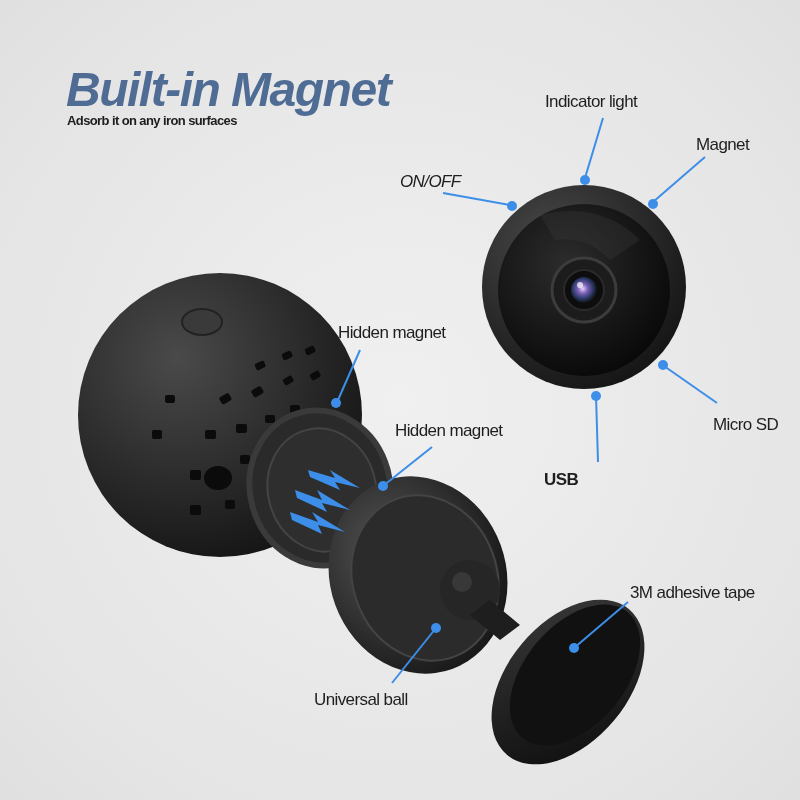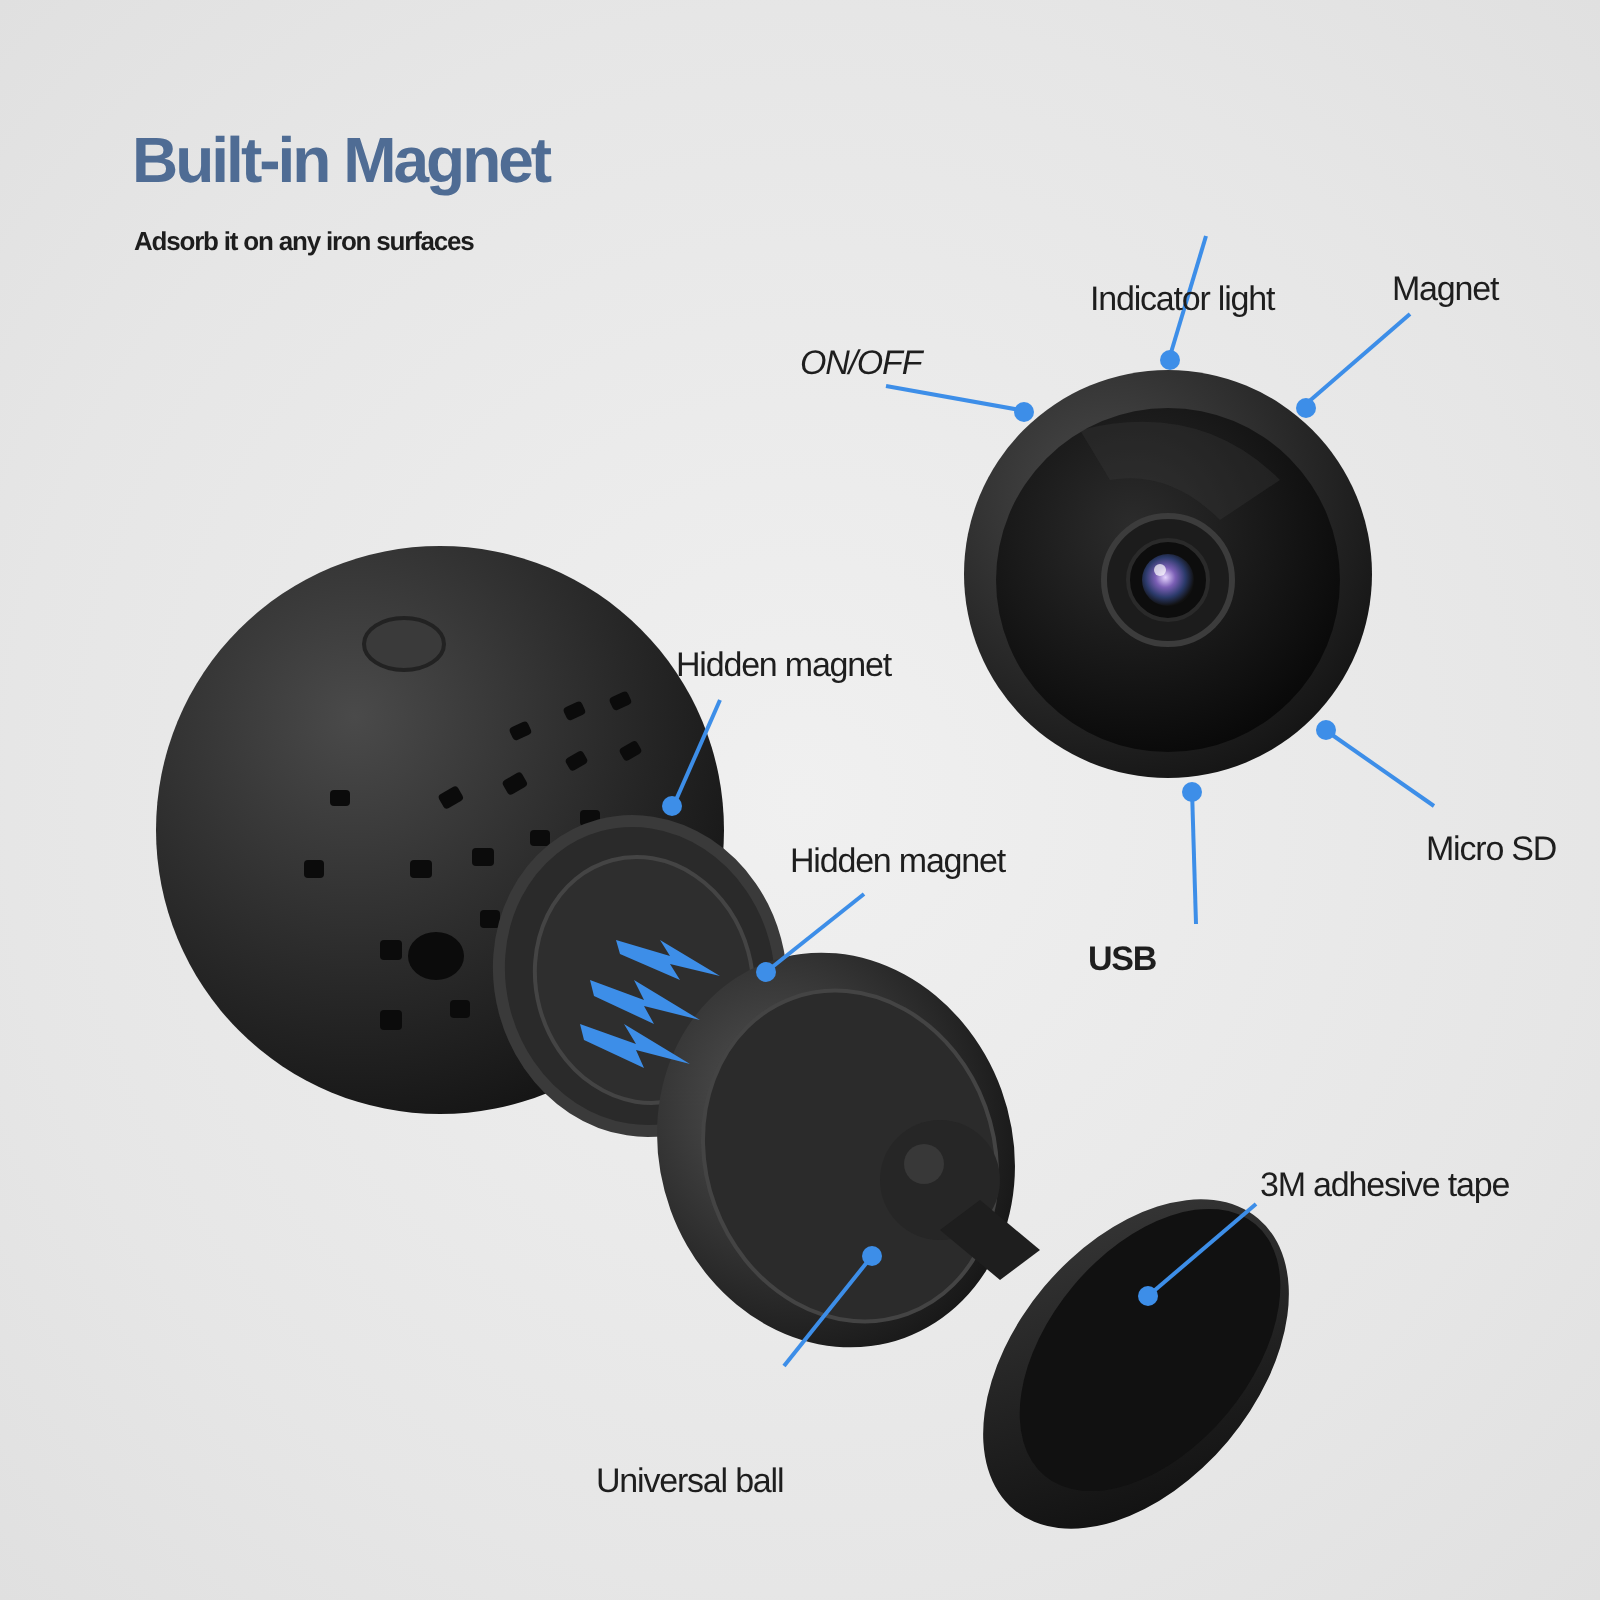--- a/index.html
+++ b/index.html
@@ -8,21 +8,21 @@
     background: #e9e9e9;
     font-family: "Liberation Sans", sans-serif;
     position: relative;
   }
   .canvas {
     position: absolute; left: 0; top: 0; width: 800px; height: 800px;
     background: radial-gradient(ellipse at 50% 50%, #f0f0f0 0%, #e6e6e6 70%, #e0e0e0 100%);
   }
   .title {
     position: absolute; left: 66px; top: 62px;
-    font-size: 32px; font-weight: bold; 
+    font-size: 48px; font-weight: bold; font-style: italic;
     color: #4f6c94; letter-spacing: -1.5px;
     font-family: "Liberation Sans", sans-serif;
   }
   .subtitle {
     position: absolute; left: 67px; top: 113px;
     font-size: 13px; font-weight: bold; color: #1d1d1d; letter-spacing: -0.6px;
   }
   .label {
     position: absolute; font-size: 17px; color: #1e1e1e; letter-spacing: -0.6px;
     white-space: nowrap;
@@ -136,22 +136,22 @@
       <circle cx="336" cy="403" r="5"></circle>
       <circle cx="383" cy="486" r="5"></circle>
       <circle cx="436" cy="628" r="5"></circle>
       <circle cx="574" cy="648" r="5"></circle>
     </g>
   </svg>
 
   <div class="title">Built-in Magnet</div>
   <div class="subtitle">Adsorb it on any iron surfaces</div>
 
-  <div class="label" style="left:545px; top:92px;margin-top:48px;">Indicator light</div>
+  <div class="label" style="left:545px; top:92px;">Indicator light</div>
   <div class="label" style="left:696px; top:135px;">Magnet</div>
   <div class="label" style="left:400px; top:172px;font-style:italic;">ON/OFF</div>
   <div class="label" style="left:713px; top:415px;">Micro SD</div>
   <div class="label" style="left:544px; top:470px;font-weight:bold;">USB</div>
   <div class="label" style="left:338px; top:323px;">Hidden magnet</div>
   <div class="label" style="left:395px; top:421px;">Hidden magnet</div>
   <div class="label" style="left:598px; top:583px;margin-left:32px;">3M adhesive tape</div>
-  <div class="label" style="left:298px; top:690px;margin-top:41px;">Universal ball</div>
+  <div class="label" style="left:314px; top:690px;">Universal ball</div>
 </div>
 
 </body></html>

